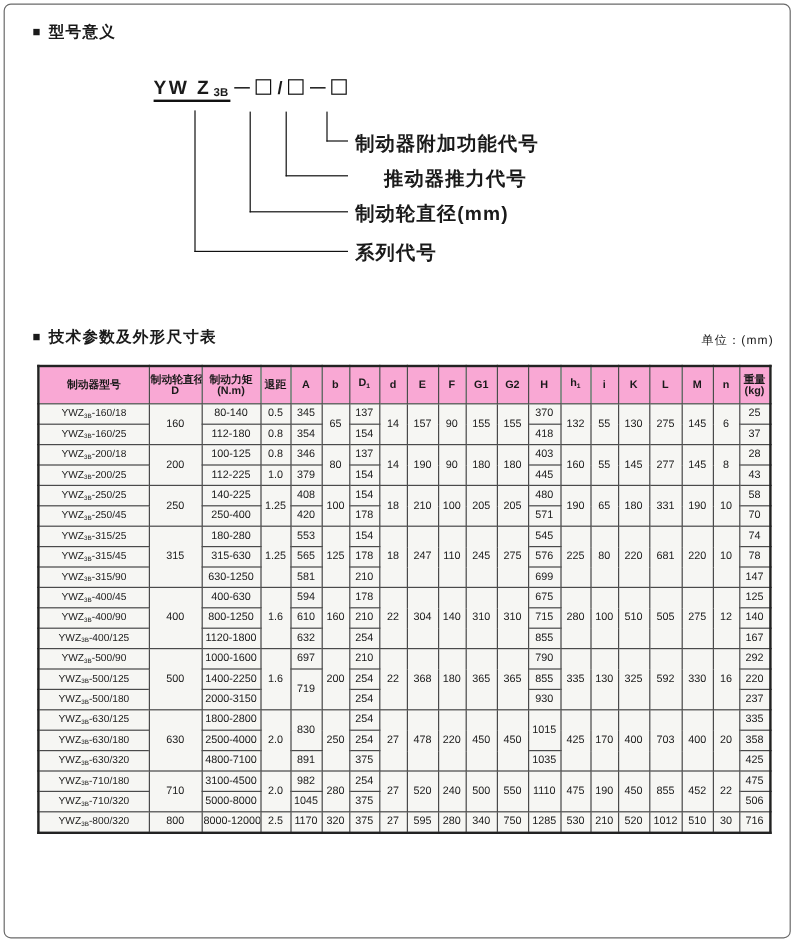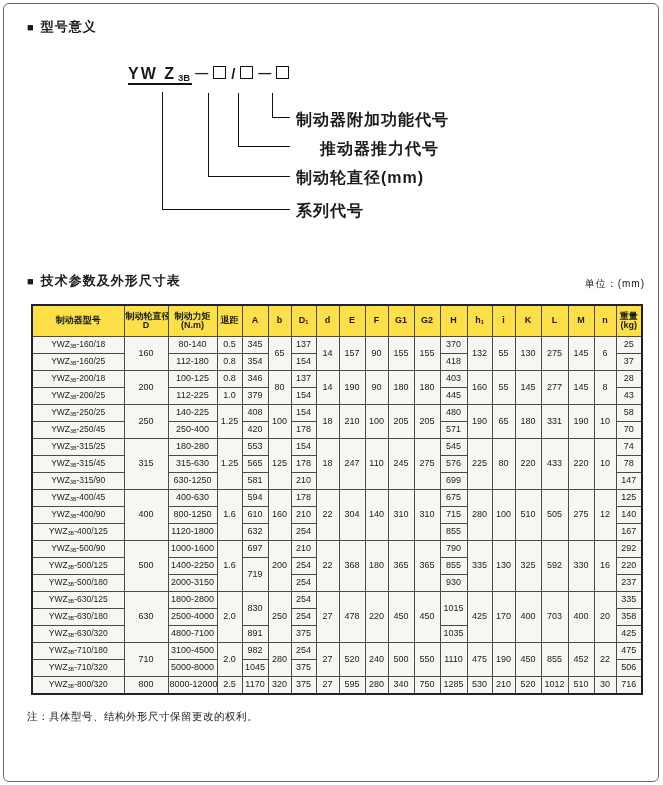--- a/index.html
+++ b/index.html
@@ -40,21 +40,21 @@
   table.spec{
     position:absolute;left:31px;top:304px;width:610px;
     border-collapse:collapse;table-layout:fixed;
     background:#efefec;
     font-size:9px;line-height:1.05;
   }
   table.spec th,table.spec td{
     border:1px solid #4a4a4a;text-align:center;vertical-align:middle;
     padding:0 1px;overflow:hidden;white-space:nowrap;
   }
-  table.spec th{height:30px;font-weight:600;background:#fde047;}
+  table.spec th{height:30px;font-weight:600;background:#f9a8d4;}
   table.spec td{height:16px;background:#f6f6f3;}
   table.spec td[data-name="model-cell"]{font-size:8.5px;}
   table.spec{border:2px solid #222;}
   table.spec tr.gs td{border-top:1.6px solid #2e2e2e;}
   table.spec sub{font-size:0.62em;vertical-align:-0.25em;}
 
   .note{position:absolute;left:27px;top:710px;font-size:10.5px;letter-spacing:0.5px;}
 </style>
 </head>
 <body>
@@ -246,21 +246,21 @@
           <td data-name="value-cell">154</td>
           <td rowspan="3" data-name="value-cell">18</td>
           <td rowspan="3" data-name="value-cell">247</td>
           <td rowspan="3" data-name="value-cell">110</td>
           <td rowspan="3" data-name="value-cell">245</td>
           <td rowspan="3" data-name="value-cell">275</td>
           <td data-name="value-cell">545</td>
           <td rowspan="3" data-name="value-cell">225</td>
           <td rowspan="3" data-name="value-cell">80</td>
           <td rowspan="3" data-name="value-cell">220</td>
-          <td rowspan="3" data-name="value-cell">433</td>
+          <td rowspan="3" data-name="value-cell">681</td>
           <td rowspan="3" data-name="value-cell">220</td>
           <td rowspan="3" data-name="value-cell">10</td>
           <td data-name="value-cell">74</td>
         </tr>
         <tr data-name="table-row">
           <td data-name="model-cell">YWZ<sub>3B</sub>-315/45</td>
           <td data-name="value-cell">315-630</td>
           <td data-name="value-cell">565</td>
           <td data-name="value-cell">178</td>
           <td data-name="value-cell">576</td>
@@ -432,14 +432,13 @@
           <td data-name="value-cell">210</td>
           <td data-name="value-cell">520</td>
           <td data-name="value-cell">1012</td>
           <td data-name="value-cell">510</td>
           <td data-name="value-cell">30</td>
           <td data-name="value-cell">716</td>
         </tr>
       </tbody>
     </table>
 
-  <div class="note" data-name="footnote">注：具体型号、结构外形尺寸保留更改的权利。</div>
 </div>
 
 </body></html>

